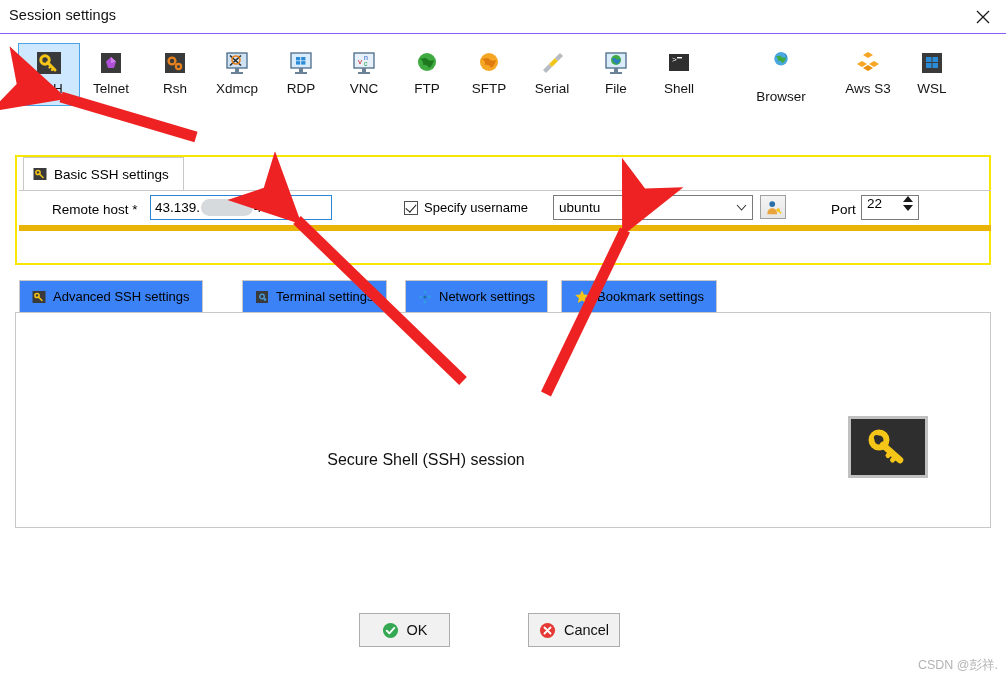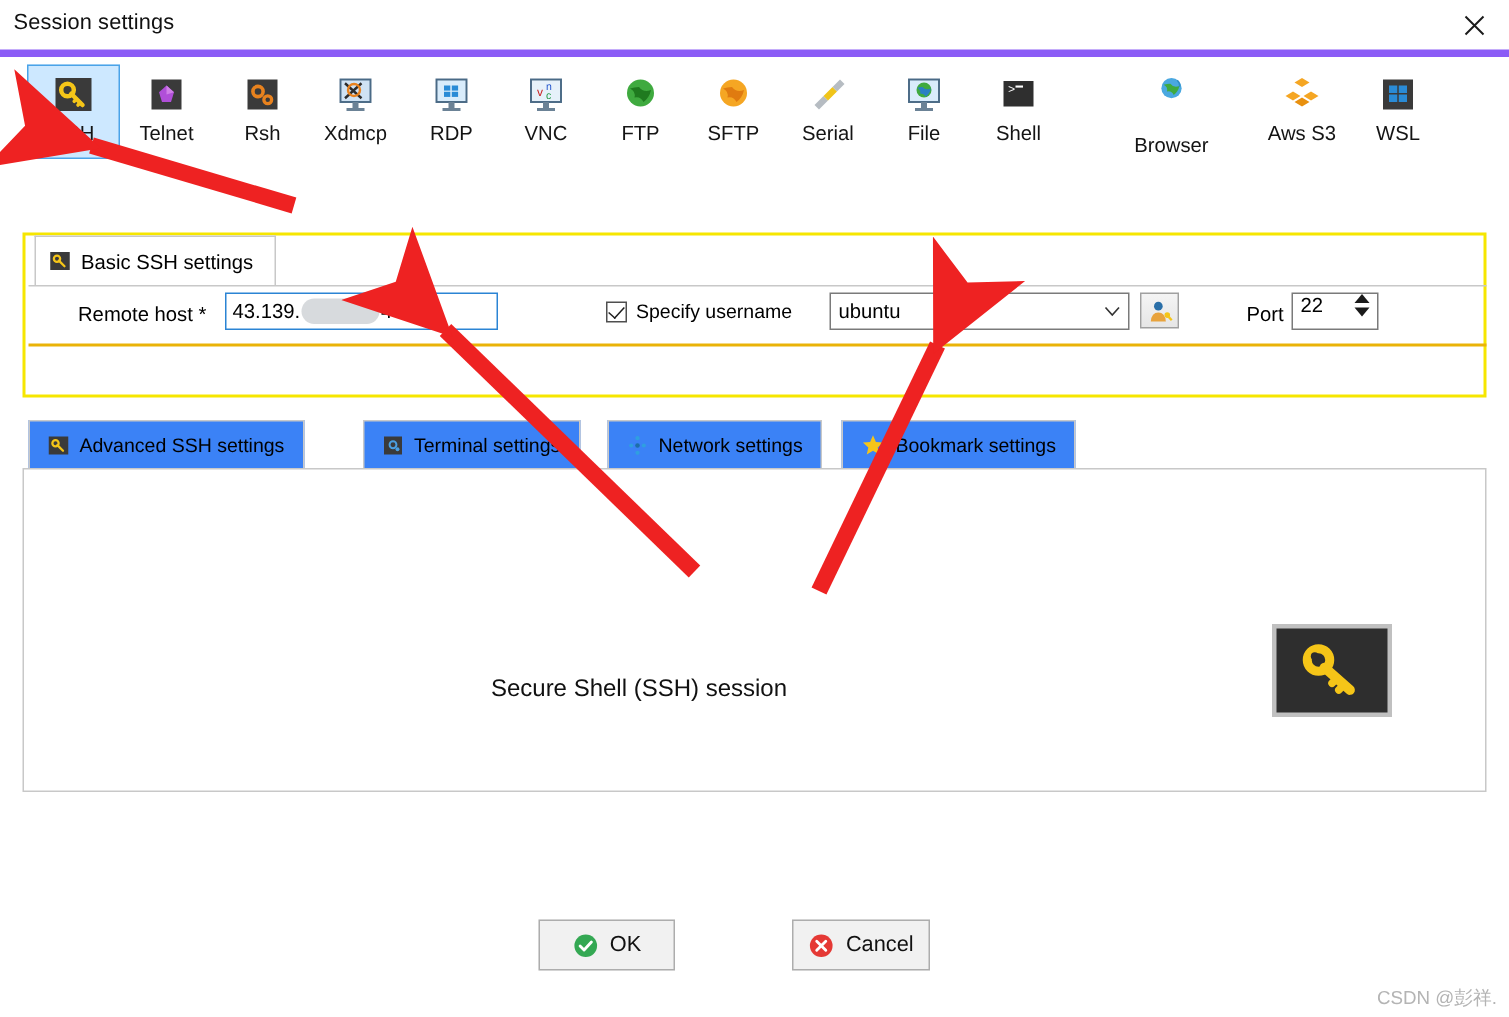--- a/index.html
+++ b/index.html
@@ -16,21 +16,21 @@
     color: #000000;
     overflow: hidden;
   }
 
   
   .titlebar {
     position: absolute;
     left: 0; top: 0;
     width: 1006px; height: 33px;
     background: #ffffff;
-    border-bottom: 5px solid #8b5cf6;
+    border-bottom: 1px solid #8b5cf6;
   }
   .titlebar-text {
     position: absolute;
     left: 9px; top: 7px;
     font-size: 14.5px;
     color: #111111;
     letter-spacing: 0.1px;
   }
   .close-btn {
     position: absolute;
@@ -107,21 +107,21 @@
     border-left: 1px solid #c8c8c8;
     border-top: 1px solid #c8c8c8;
     border-right: 1px solid #c8c8c8;
     box-sizing: border-box;
     font-size: 13.5px;
   }
   .group-body {
     position: absolute;
     left: 2px; top: 34px;
     width: 972px; height: 40px;
-    border-bottom: 2px solid #eab308;
+    border-bottom: 6px solid #eab308;
     box-sizing: border-box;
   }
 
   .fld-label {
     position: absolute;
     font-size: 13.5px;
     color: #000;
     white-space: nowrap;
   }
   .textbox {

